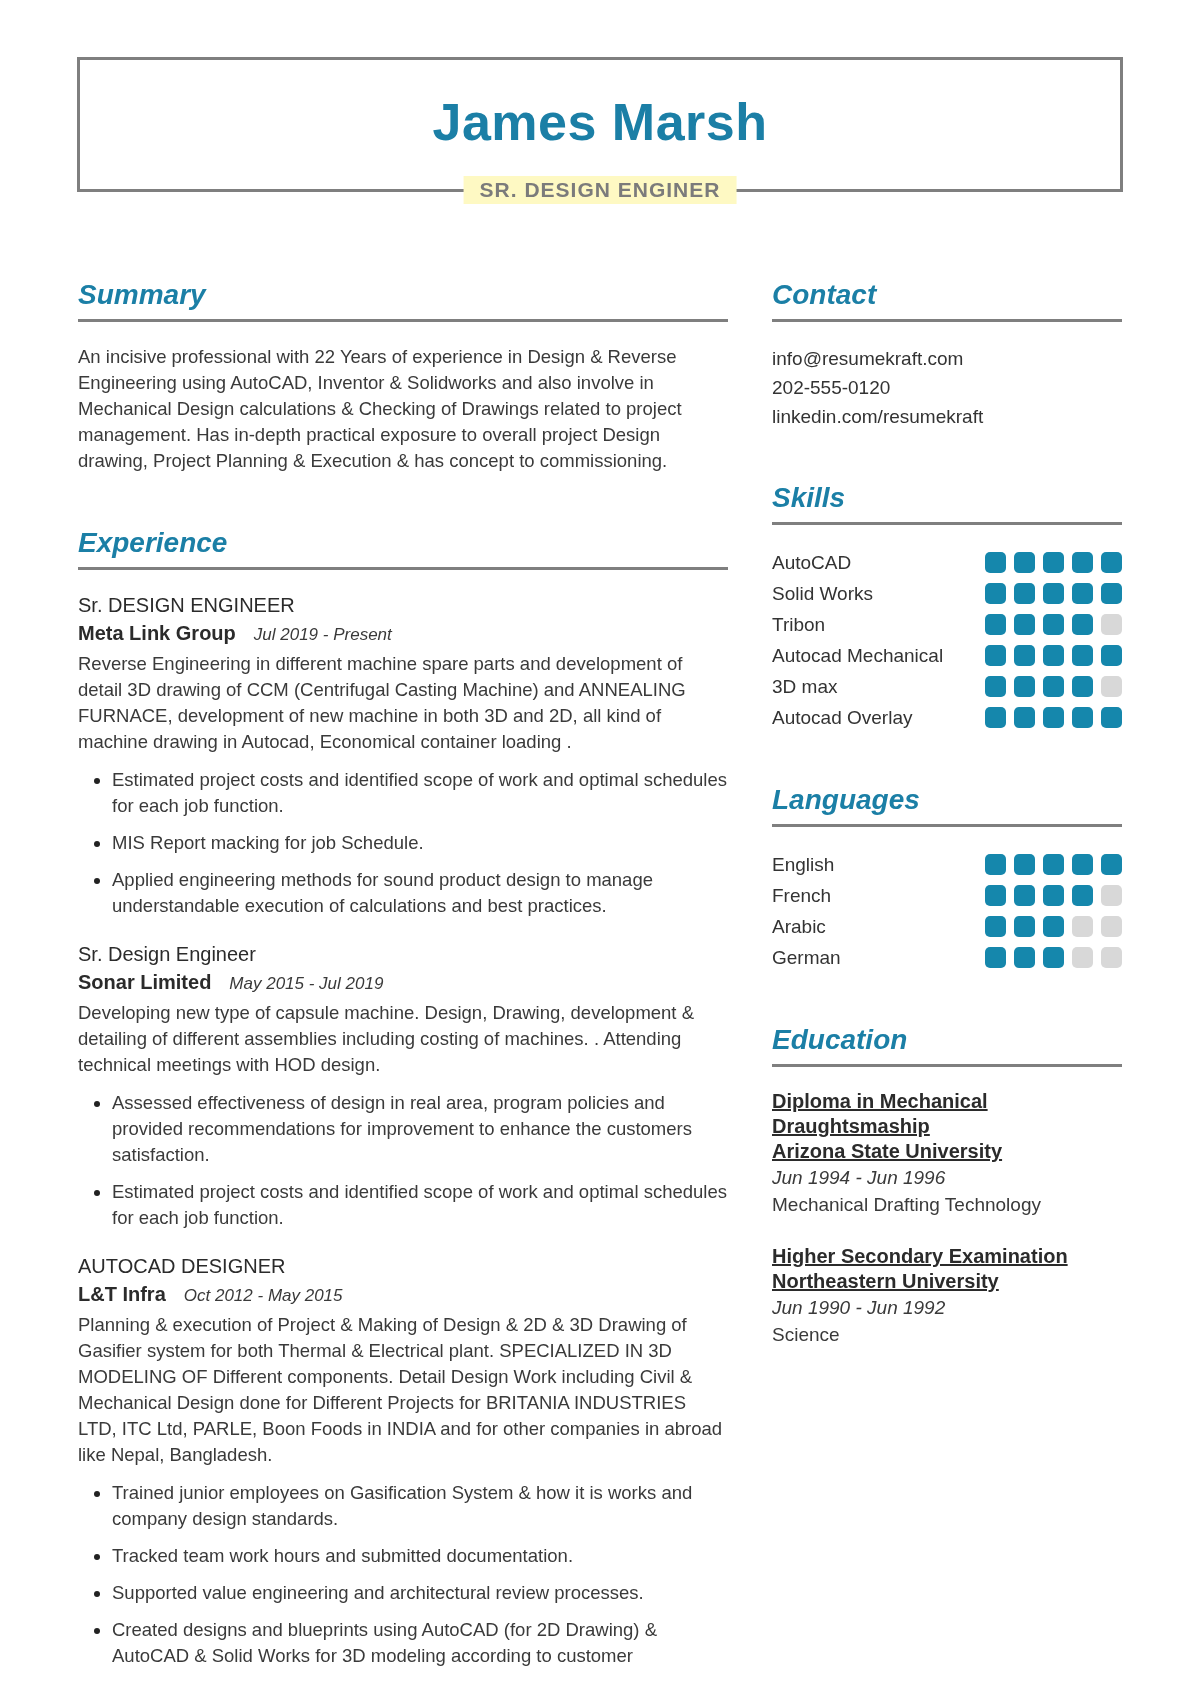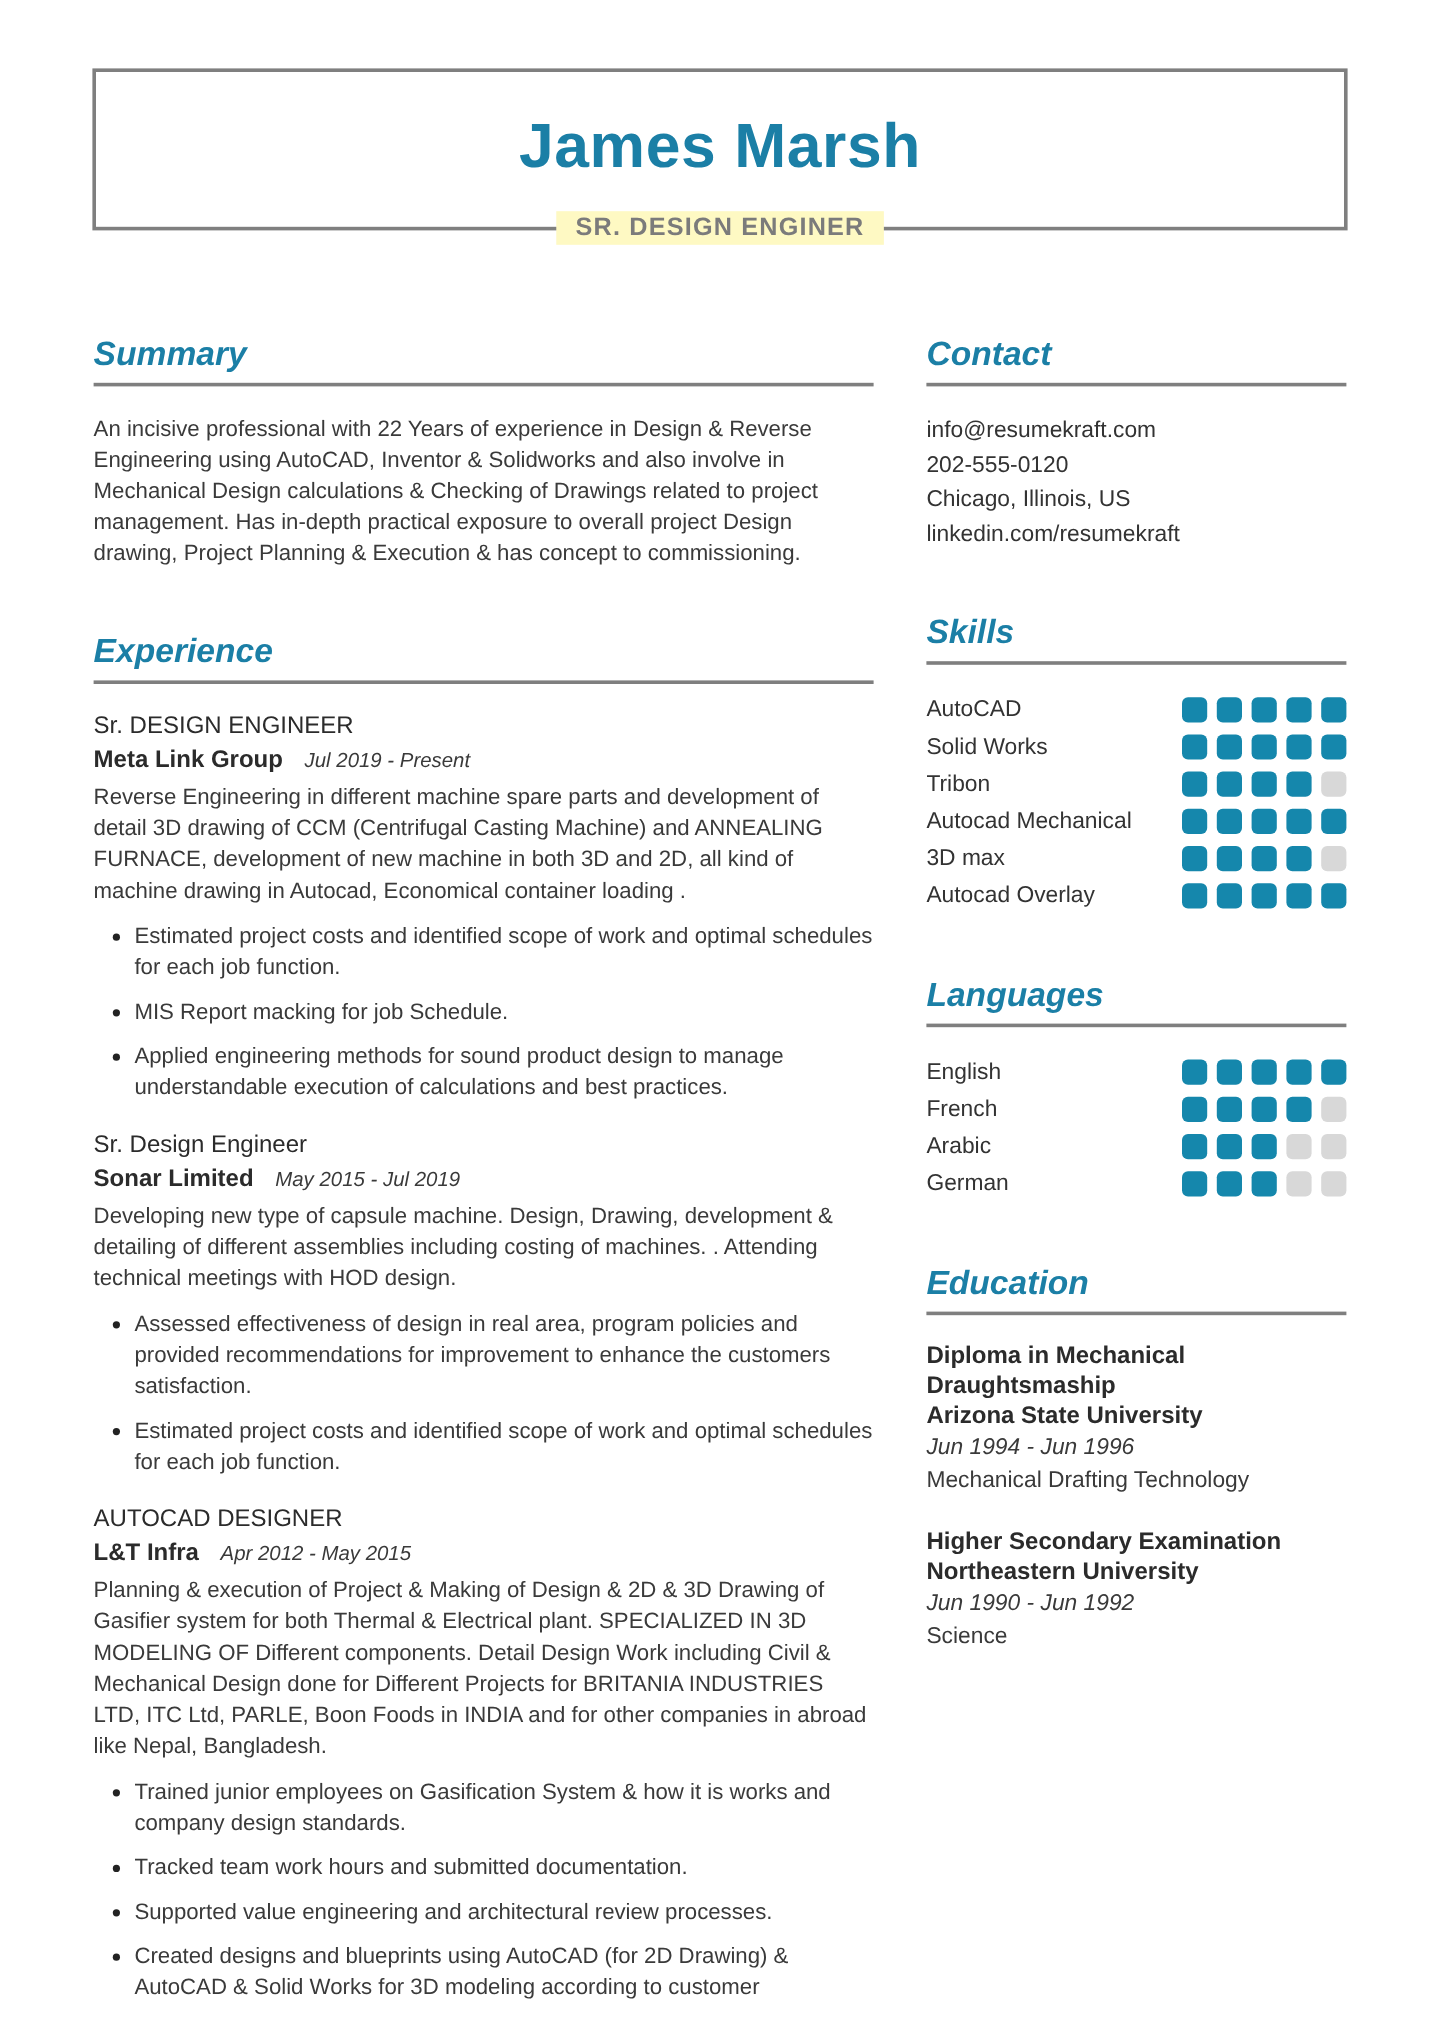--- a/index.html
+++ b/index.html
@@ -98,21 +98,21 @@
   .squares { display: flex; gap: 8px; }
   .square {
     width: 21px; height: 21px;
     border-radius: 5px;
     background: #1587ac;
   }
   .square.off { background: #d8d8d8; }
 
   
   .edu + .edu { margin-top: 26px; }
-  .edu-degree, .edu-school { font-size: 20px; font-weight: bold; color: #2b2b2b; line-height: 25px; }
+  .edu-degree, .edu-school { font-size: 20px; font-weight: bold; color: #2b2b2b; line-height: 25px; text-decoration: underline; }
   .edu-dates { font-size: 19px; font-style: italic; line-height: 28px; color: #3a3a3a; }
   .edu-field { font-size: 19px; line-height: 26px; color: #3a3a3a; }
 </style>
 </head>
 <body>
 
 <div class="page">
 
   <header class="header-box">
     <h1 class="person-name">James Marsh</h1>
@@ -152,41 +152,40 @@
           <p class="body">Developing new type of capsule machine. Design, Drawing, development &amp; detailing of different assemblies including costing of machines. . Attending technical meetings with HOD design.</p>
           <ul>
             <li>Assessed effectiveness of design in real area, program policies and provided recommendations for improvement to enhance the customers satisfaction.</li>
             <li>Estimated project costs and identified scope of work and optimal schedules for each job function.</li>
           </ul>
         </article>
 
         <article class="job">
           <div class="job-title">AUTOCAD DESIGNER</div>
           <div class="job-meta">
-            <span class="job-company">L&amp;T Infra</span><span class="job-dates">Apr 2012 - May 2015</span>
+            <span class="job-company">L&amp;T Infra</span><span class="job-dates">Oct 2012 - May 2015</span>
           </div>
           <p class="body">Planning &amp; execution of Project &amp; Making of Design &amp; 2D &amp; 3D Drawing of Gasifier system for both Thermal &amp; Electrical plant. SPECIALIZED IN 3D MODELING OF Different components. Detail Design Work including Civil &amp; Mechanical Design done for Different Projects for BRITANIA INDUSTRIES LTD, ITC Ltd, PARLE, Boon Foods in INDIA and for other companies in abroad like Nepal, Bangladesh.</p>
           <ul>
             <li>Trained junior employees on Gasification System &amp; how it is works and company design standards.</li>
             <li>Tracked team work hours and submitted documentation.</li>
             <li>Supported value engineering and architectural review processes.</li>
             <li>Created designs and blueprints using AutoCAD (for 2D Drawing) &amp; AutoCAD &amp; Solid Works for 3D modeling according to customer</li>
           </ul>
         </article>
       </section>
 
     </div>
 
     <div class="col-right">
 
       <section>
         <h2 class="sec">Contact</h2>
         <div class="contact-line">info@resumekraft.com</div>
         <div class="contact-line">202-555-0120</div>
-        <div class="contact-line">Chicago, Illinois, US</div>
         <div class="contact-line">linkedin.com/resumekraft</div>
       </section>
 
       <section>
         <h2 class="sec">Skills</h2>
         <div class="rate-row">
           <span class="rate-name">AutoCAD</span>
           <span class="squares">
               <span class="square"></span>
               <span class="square"></span>

